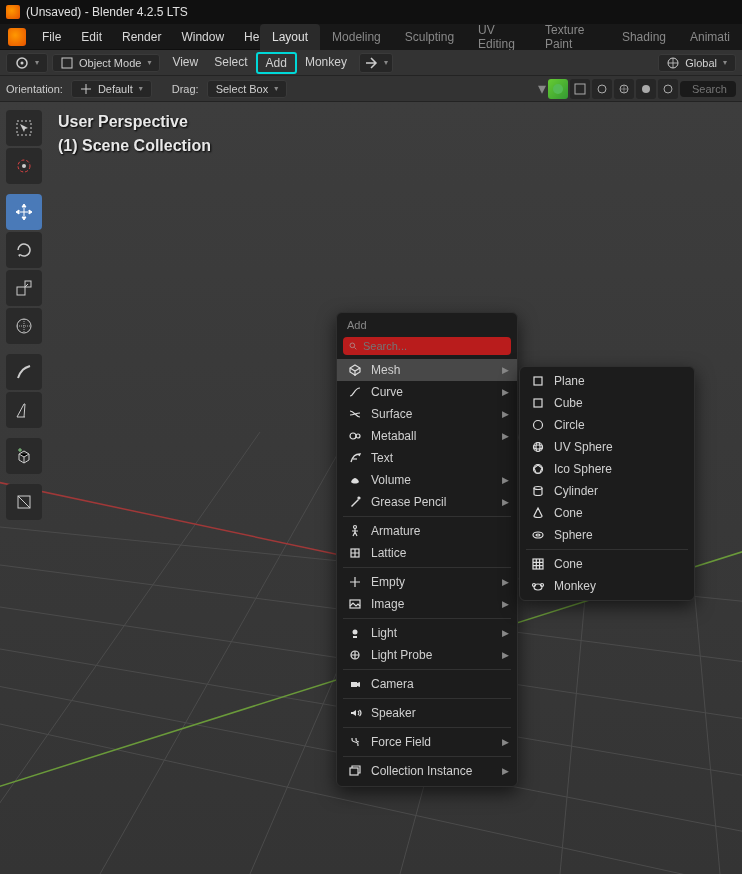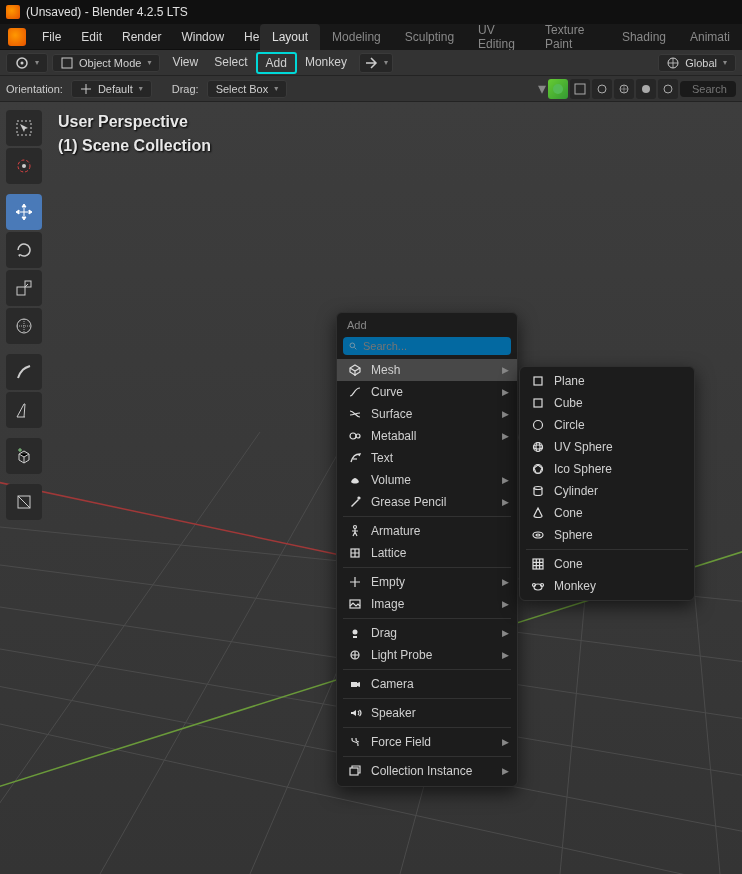--- a/index.html
+++ b/index.html
@@ -38,21 +38,21 @@
 .viewport-label { position: absolute; top: 8px; left: 58px; color: #e8e8e8; font-size: 16px; text-shadow: 1px 1px 2px #000; line-height: 1.5; z-index: 4; }
 
 .shading-icons { position: absolute; right: 6px; top: -24px; display: flex; gap: 2px; align-items: center; z-index: 6; }
 .shade-btn { width: 20px; height: 20px; border-radius: 3px; background: #262626; display: flex; align-items: center; justify-content: center; color: #aaa; font-size: 11px; }
 
 .searchbar { display: flex; align-items: center; gap: 4px; background: #1a1a1a; border-radius: 4px; padding: 2px 8px; width: 56px; }
 .searchbar input { background: transparent; border: none; color: #ccc; font-size: 11px; width: 50px; outline: none; }
 
 .context-menu { position: absolute; top: 312px; left: 336px; width: 182px; background: #1c1c1c; border: 1px solid #2f2f2f; border-radius: 6px; box-shadow: 0 6px 18px rgba(0,0,0,0.6); z-index: 20; padding-bottom: 4px; }
 .cm-header { color: #888; font-size: 11px; padding: 6px 10px; }
-.cm-search { margin: 0 6px 4px; background: #0369a1; border-radius: 4px; display: flex; align-items: center; padding: 3px 6px; gap: 6px; }
+.cm-search { margin: 0 6px 4px; background: #b91c1c; border-radius: 4px; display: flex; align-items: center; padding: 3px 6px; gap: 6px; }
 .cm-search input { background: transparent; border: none; color: #bbb; font-size: 11px; outline: none; flex: 1; }
 .cm-item { display: flex; align-items: center; gap: 8px; padding: 3px 10px; color: #d0d0d0; font-size: 12px; position: relative; }
 .cm-item.highlighted { background: #484848; }
 .cm-item .arrow { position: absolute; right: 8px; color: #888; font-size: 9px; }
 .cm-sep { height: 1px; background: #323232; margin: 3px 6px; }
 .cm-icon { width: 16px; height: 16px; display: flex; align-items: center; justify-content: center; color: #ccc; }
 
 .submenu { position: absolute; top: 366px; left: 519px; width: 176px; background: #1c1c1c; border: 1px solid #2f2f2f; border-radius: 6px; box-shadow: 0 6px 18px rgba(0,0,0,0.6); z-index: 21; padding: 3px 0; }
 
 svg { display: block; }
@@ -398,21 +398,21 @@
         <span class="arrow">▶</span>
       </div>
       <div class="cm-sep"></div>
       <div class="cm-item">
         <span class="cm-icon">
           <svg width="14" height="14" viewBox="0 0 14 14" fill="none" stroke="#ddd" stroke-width="1.2">
             <circle cx="7" cy="6" r="2.5" fill="#ddd" stroke="none"></circle>
             <path d="M5 10h4v2H5z" fill="#ddd" stroke="none"></path>
           </svg>
         </span>
-        <span>Drag</span>
+        <span>Light</span>
         <span class="arrow">▶</span>
       </div>
       <div class="cm-item">
         <span class="cm-icon">
           <svg width="14" height="14" viewBox="0 0 14 14" fill="none" stroke="#ddd" stroke-width="1.2">
             <circle cx="7" cy="7" r="4"></circle>
             <path d="M3 7h8M7 3v8"></path>
           </svg>
         </span>
         <span>Light Probe</span>

